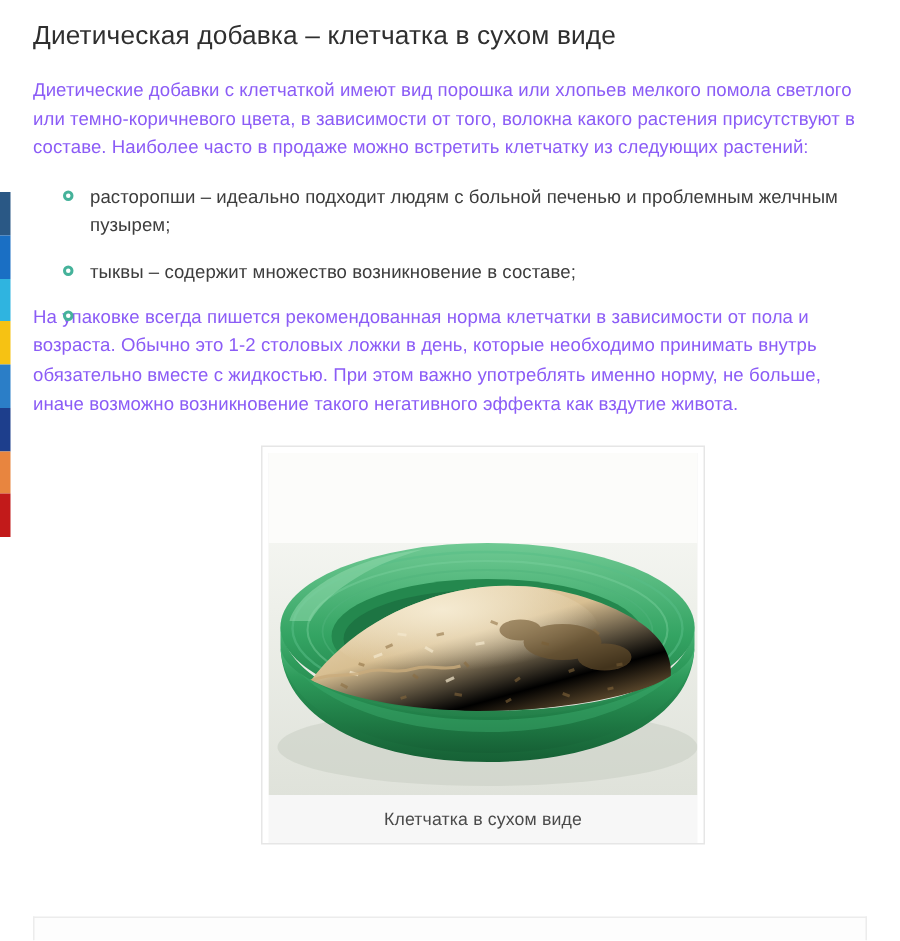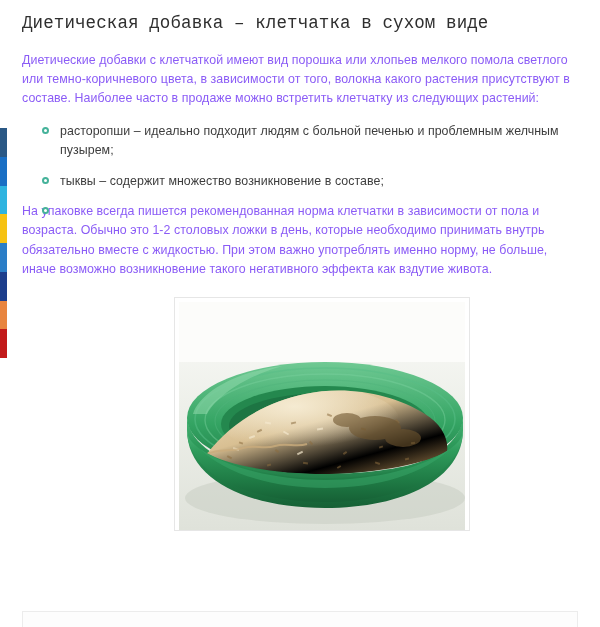--- a/index.html
+++ b/index.html
@@ -52,21 +52,20 @@
     width: 600px;
   }
 
   h1.article-title {
     font-size: 17.5px;
     font-weight: 400;
     line-height: 1.3;
     color: #2f2f2f;
     margin: 0 0 16px 0;
     letter-spacing: 0.1px;
-    font-family: Liberation Mono, monospace;
   }
 
   p.body-text {
     font-size: 12.4px;
     line-height: 1.55;
     margin: 0 0 12px 0;
     color: #8b5cf6;
     letter-spacing: 0.05px;
   }
 
@@ -288,20 +287,21 @@
             <path d="M28,152 C40,146 52,150 64,146 C76,142 84,148 96,144
                      C108,140 116,146 128,142" fill="none" stroke="#c9ab7c" stroke-width="2" opacity="0.8"></path>
           </g>
 
           <path d="M8,128 C8,152 66,172 146,172 C226,172 284,152 284,128
                    C284,170 226,200 146,200 C66,200 8,170 8,128 Z" fill="url(#bowlOuter)" opacity="0.98"></path>
           <path d="M20,146 C48,166 96,178 146,178 C196,178 244,166 272,146
                    C246,172 198,186 146,186 C94,186 46,172 20,146 Z" fill="#3aa86a" opacity="0.5"></path>
         </svg>
       </div>
+      <figcaption class="photo-caption">Клетчатка в сухом виде</figcaption>
     </figure>
 
     <div class="after-figure">
       
     </div>
 
   </div>
 
   <div class="bottom-box"></div>
 

